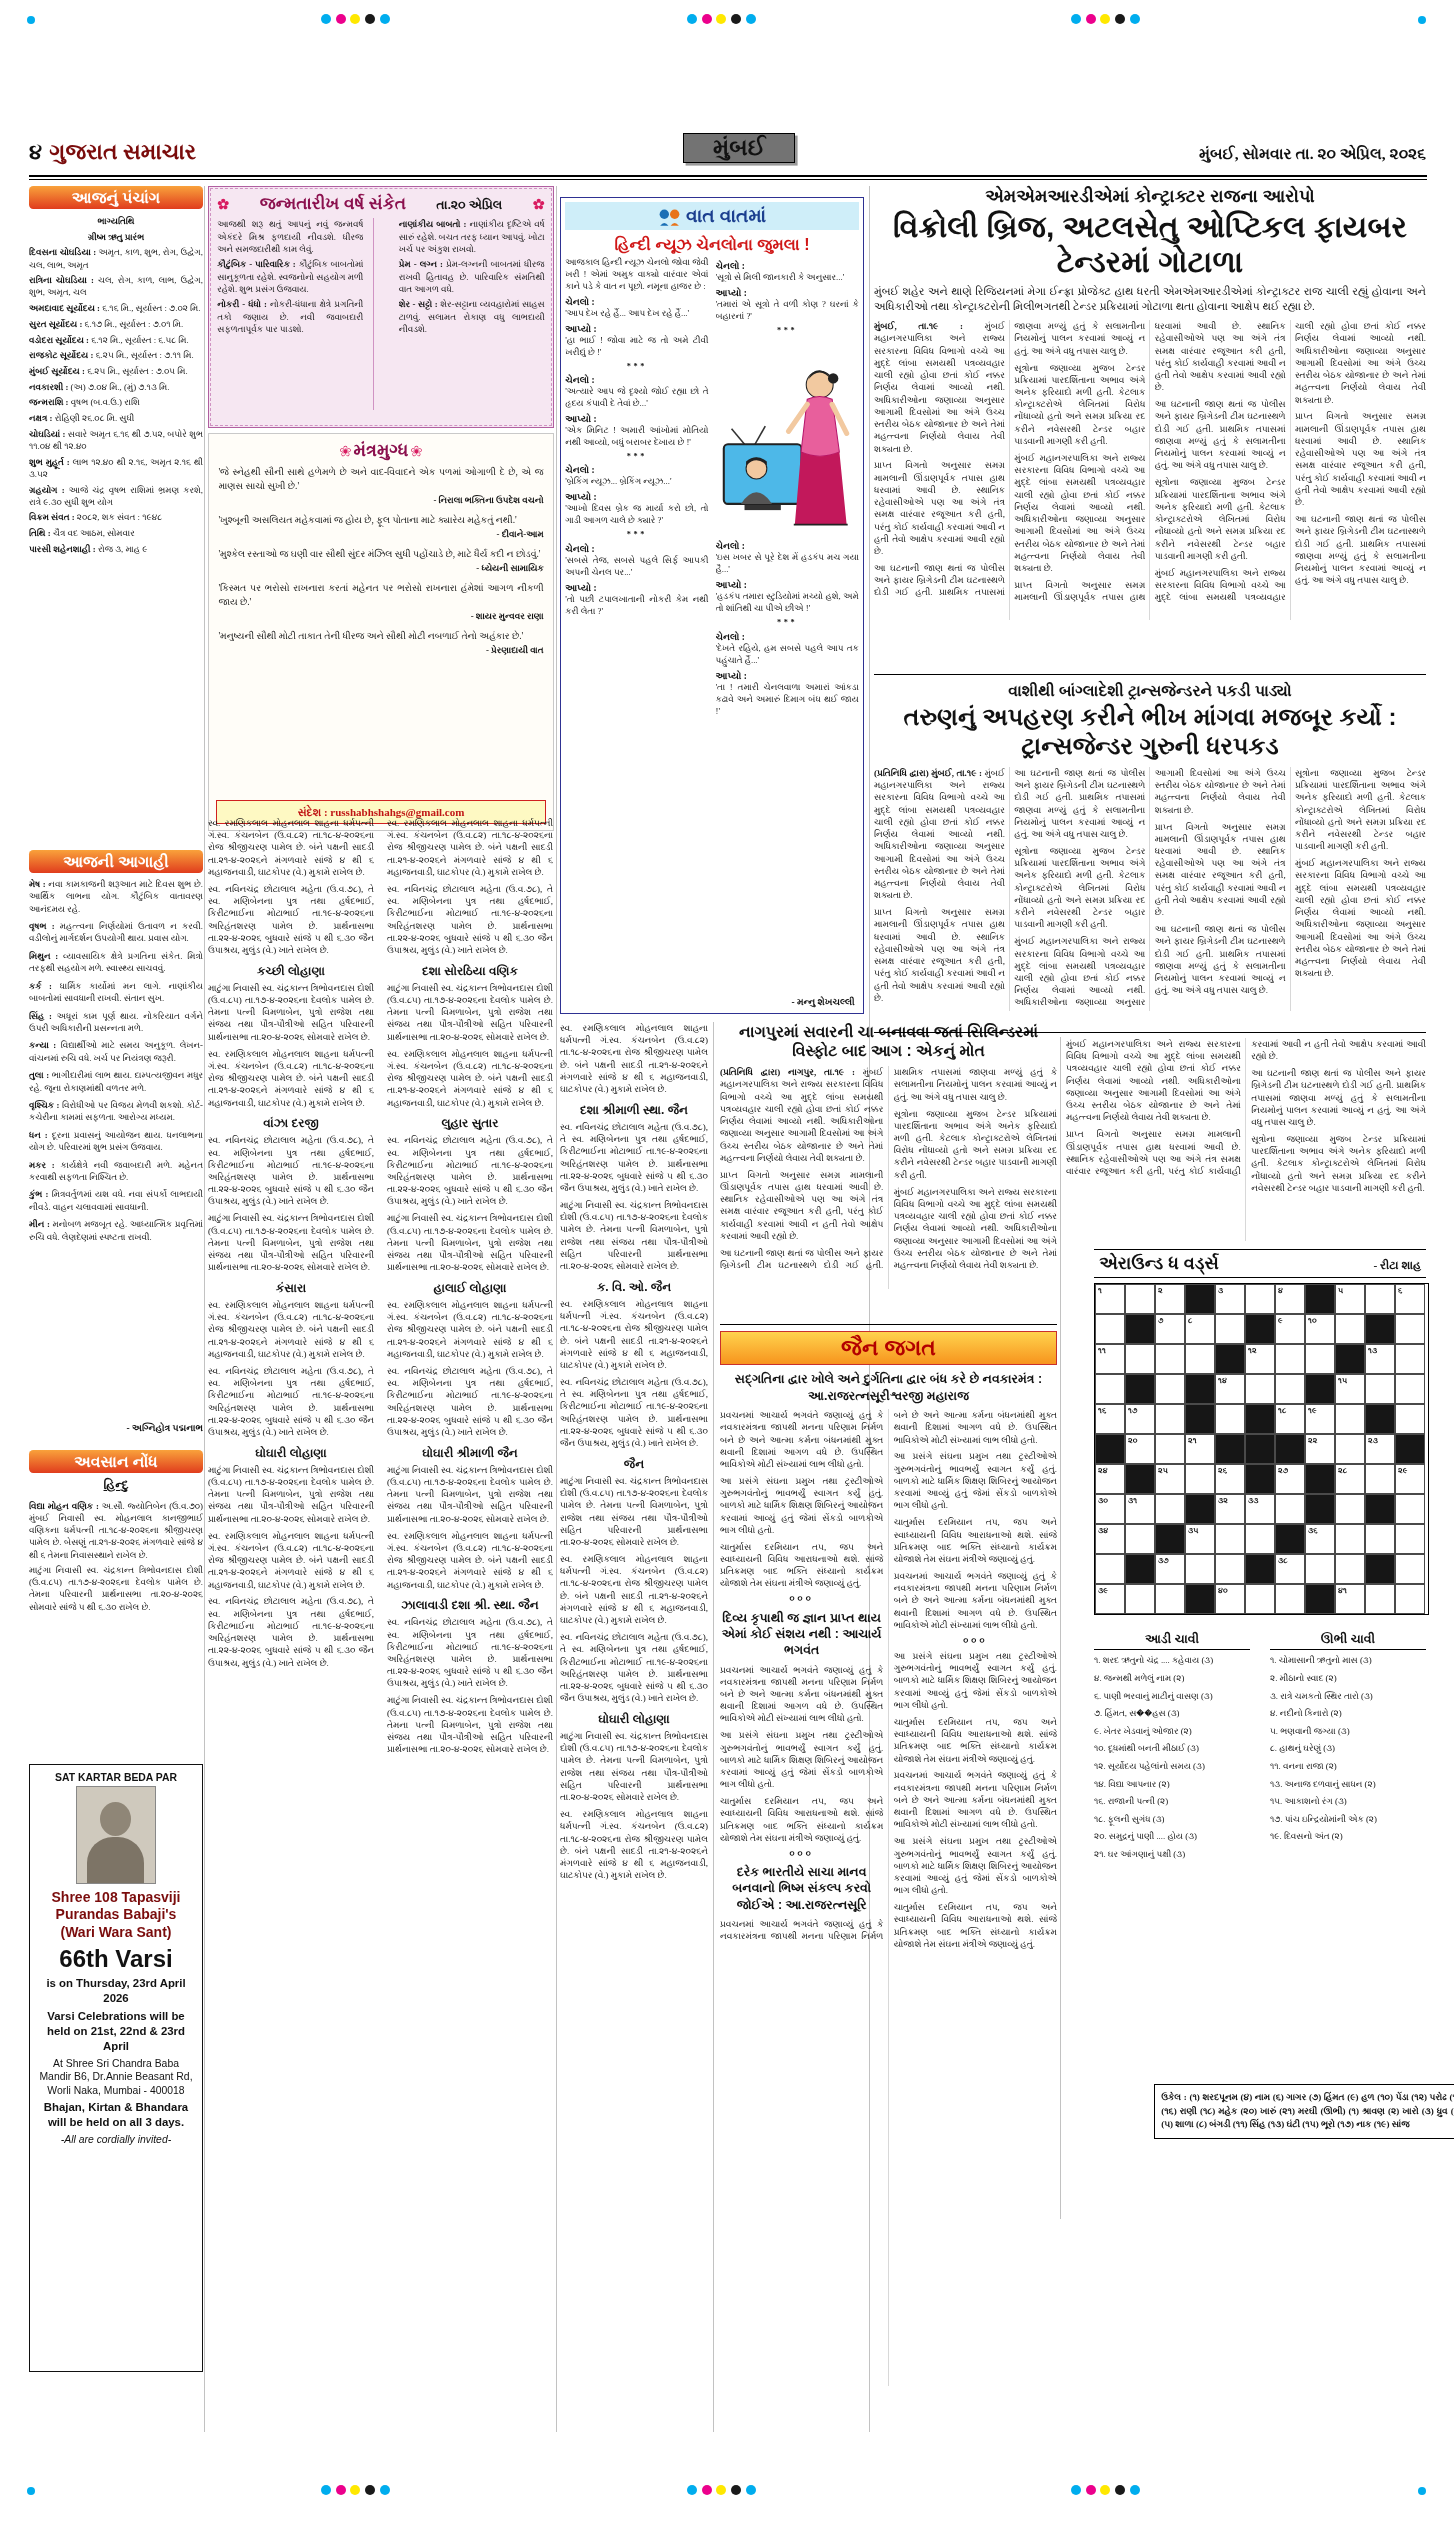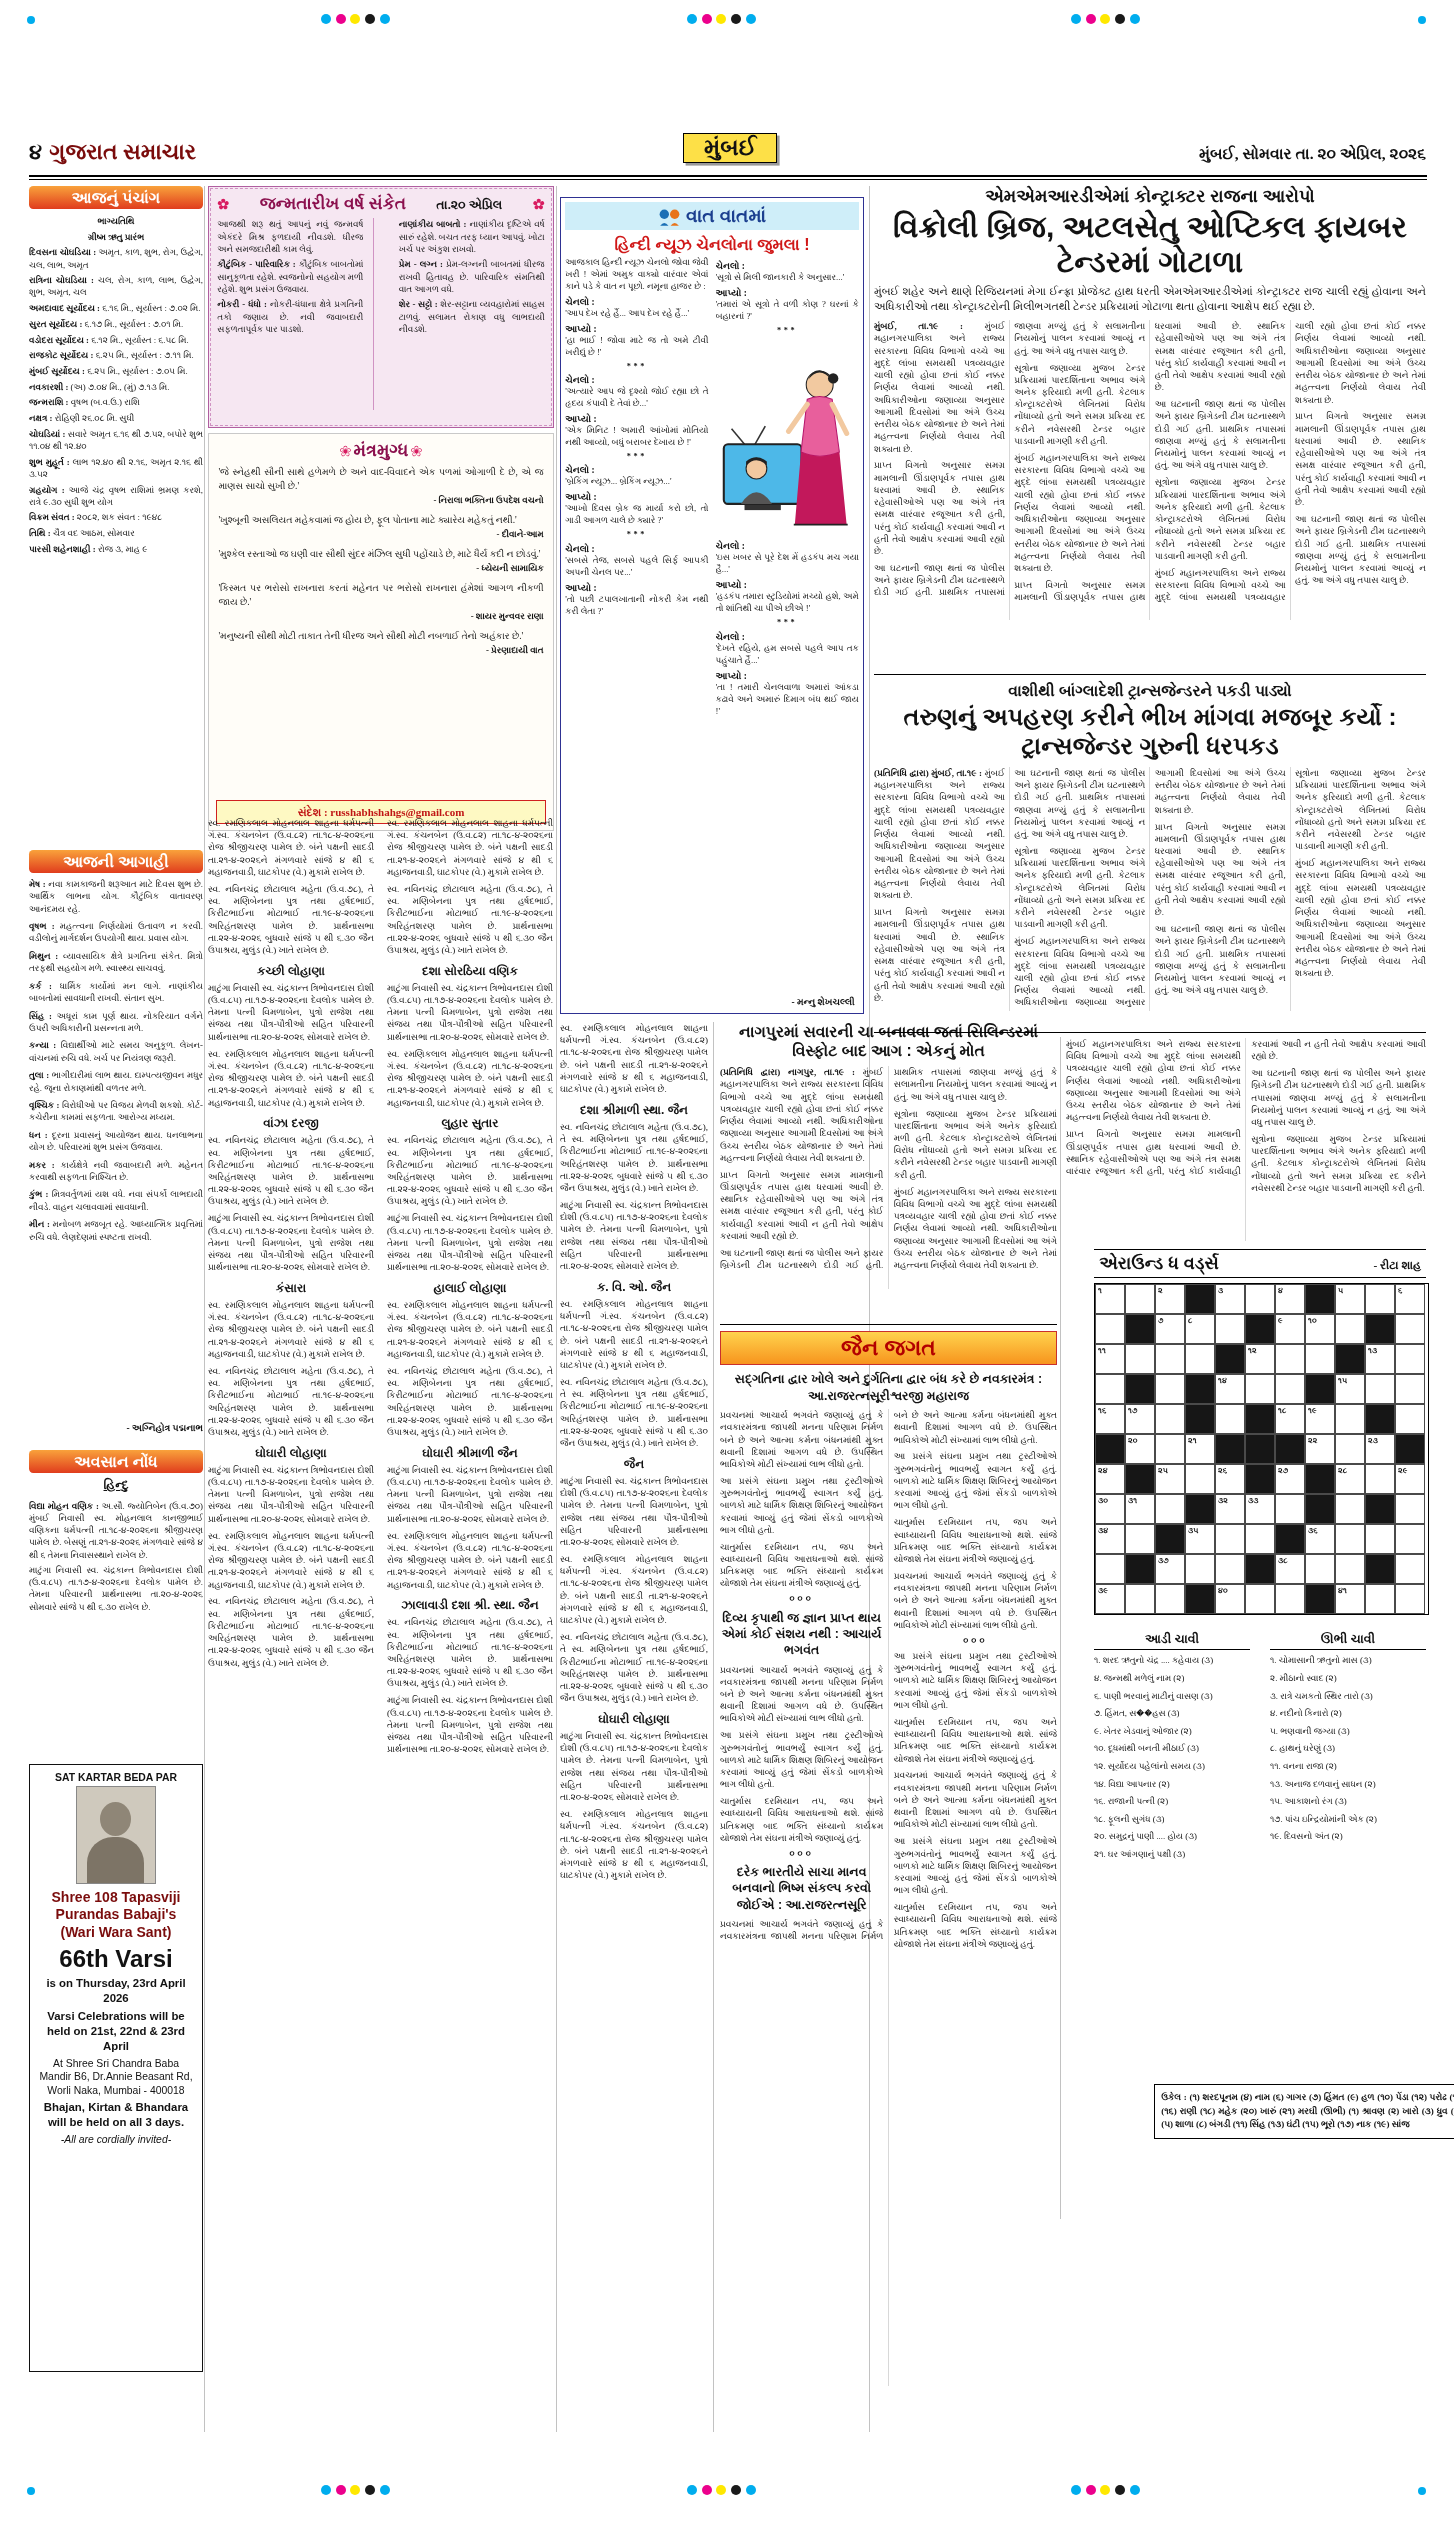--- a/index.html
+++ b/index.html
@@ -2,22 +2,22 @@
 <html lang="gu" style="font-size:8.3px"><head>
 <meta charset="utf-8">
 <style>
   html,body{margin:0;padding:0;background:#fff;}
   #page{position:relative;width:1455px;height:2525px;background:#fff;overflow:hidden;
         font-family:"Liberation Serif", serif;color:#121212;}
   .abs{position:absolute;}
   
   .masthead{font-weight:bold;font-size:22px;color:#7a0c0c;}
   .pg-no{font-weight:bold;font-size:21px;color:#111;margin-right:7.3px;}
-  .citybox{border:1.6px solid #000;padding:1px 20px;font-weight:bold;font-size:23px;
-           box-shadow:2.6px 2.6px 0 #9a9a9a;background:#fde047;}
+  .citybox{border:1.6px solid #000;padding:1px 29px;font-weight:bold;font-size:23px;
+           box-shadow:2.6px 2.6px 0 #9a9a9a;background:#737373;}
   .dateline{font-weight:bold;font-size:15.6px;text-align:right;}
   .hrule{position:absolute;background:#000;}
   .vr{position:absolute;width:0.5px;background:#c2c2c2;}
   
   .sec-head{background:linear-gradient(#f9a23b,#e03c1d);color:#fff;font-weight:bold;
             text-align:center;font-size:15.6px;padding:2.6px 0;border-radius:4.2px;
             font-family:"Liberation Sans", sans-serif;}
   .ln{margin:0 0 3.6px;font-size:8.8px;line-height:1.38;text-align:justify;}
   .ln b{font-weight:bold;}
   .c-bold{text-align:center;font-weight:bold;}

